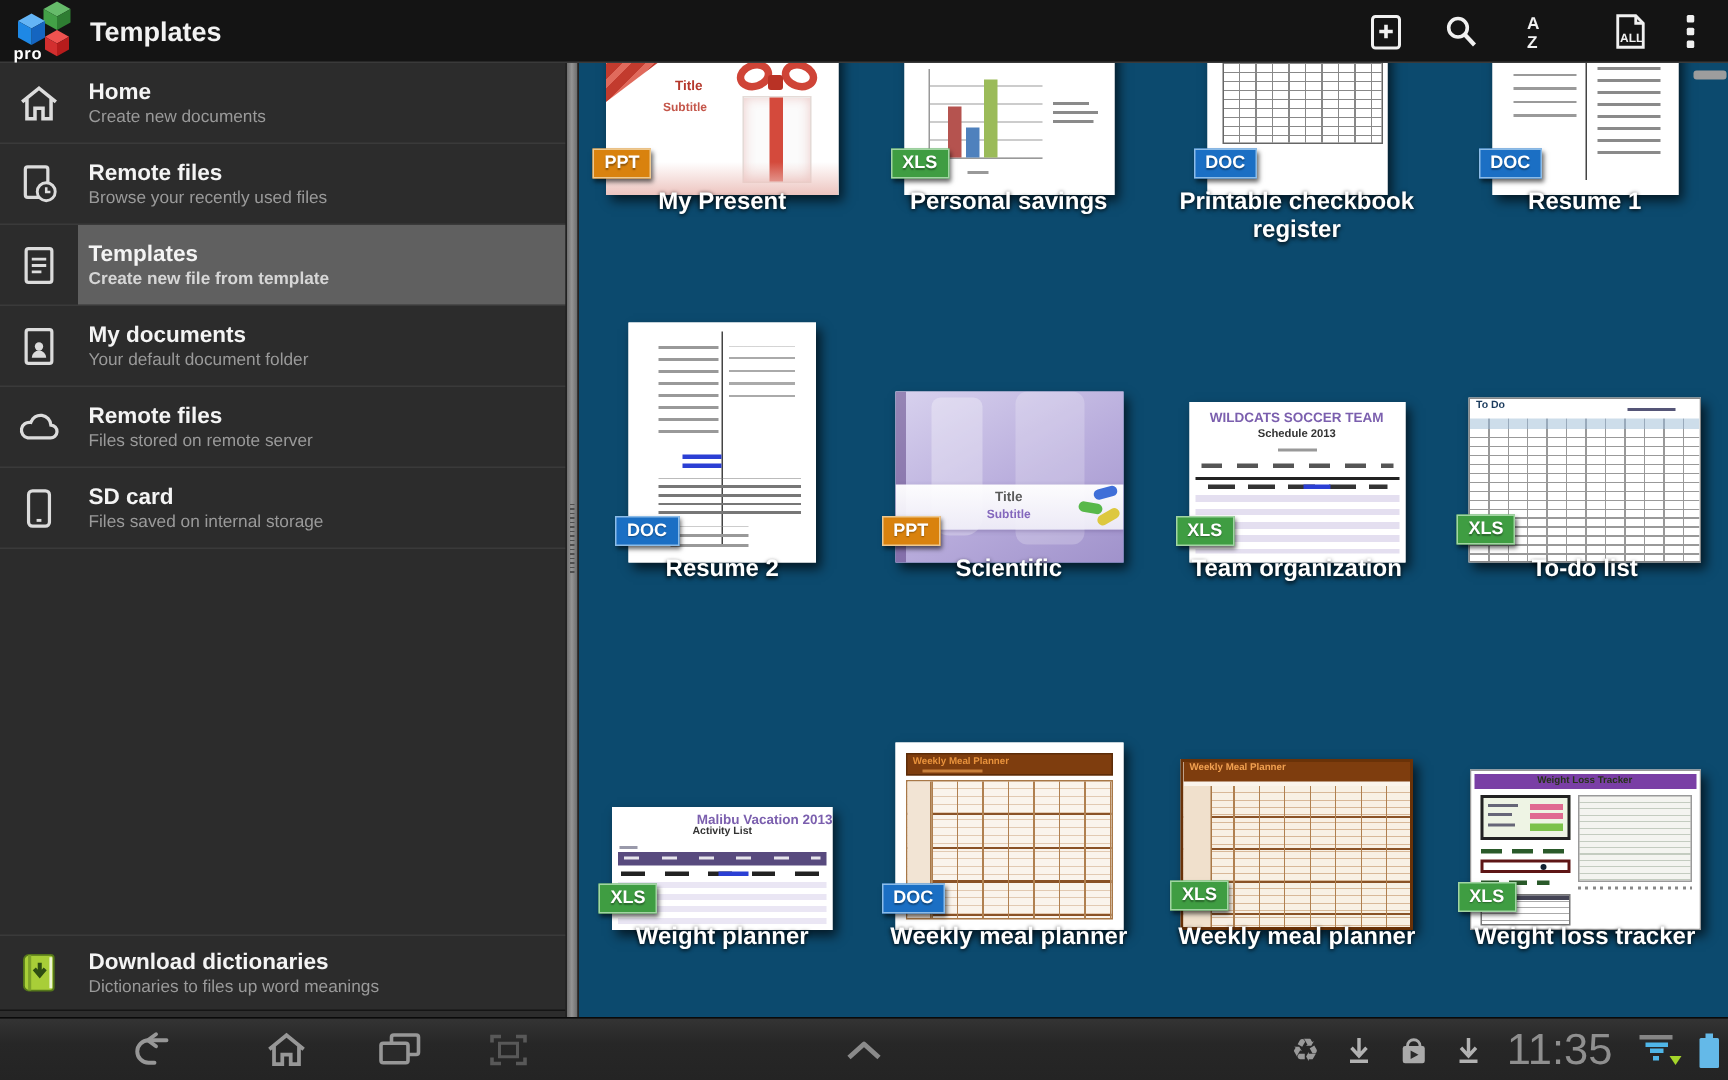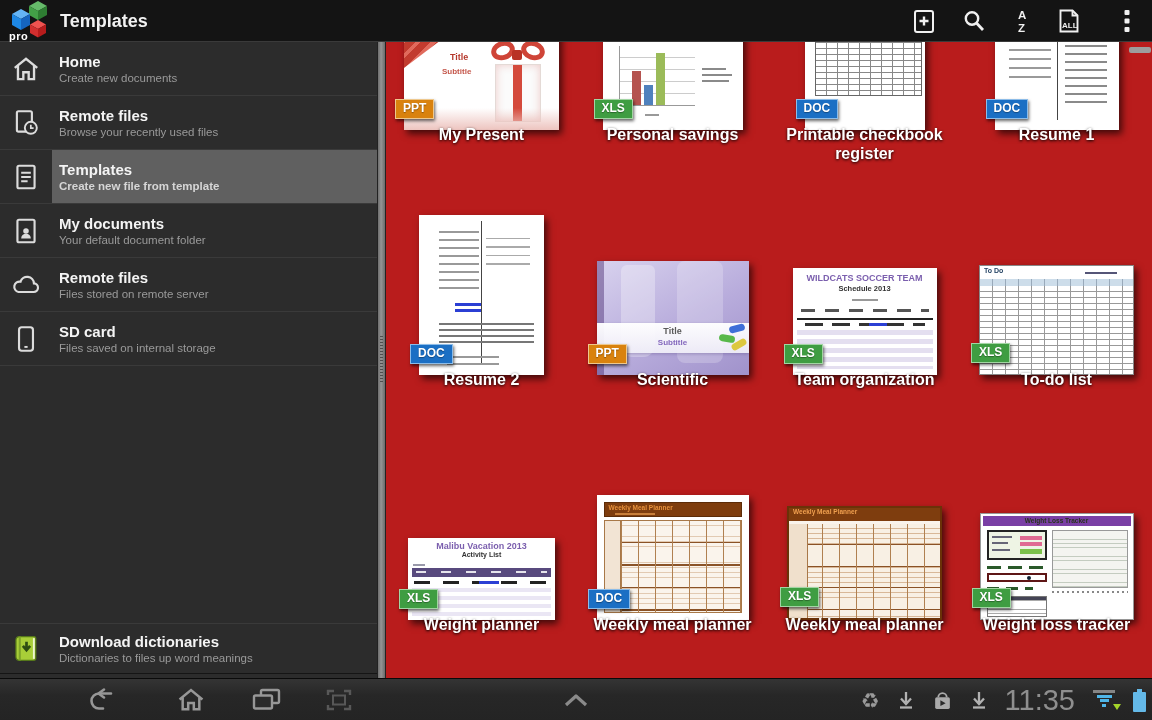--- a/index.html
+++ b/index.html
@@ -13,21 +13,21 @@
   #logo .pro-label{position:absolute;left:1px;bottom:0px;color:#fff;font-size:11px;font-weight:bold;letter-spacing:.5px;}
   #ab-title{position:absolute;left:60px;top:0;height:42px;line-height:42px;color:#f2f2f2;font-size:18px;font-weight:bold;}
   .ab-btn{position:absolute;top:0;width:46px;height:42px;display:flex;align-items:center;justify-content:center;}
   .ab-btn svg{display:block;}
 
   
   #main{position:absolute;left:0;top:42px;right:0;bottom:42px;}
   #sidebar{position:absolute;left:0;top:0;width:377px;bottom:0;background:#2c2c2c;}
   #panedivider{position:absolute;left:377px;top:0;width:9px;bottom:0;background:linear-gradient(90deg,#6e6e6e,#949494 45%,#6b6b6b);border-left:1px solid #222;border-right:1px solid #222;}
   #panedivider .grip{position:absolute;left:2px;right:2px;top:50%;margin-top:-24px;height:48px;background:repeating-linear-gradient(#4e4e4e 0 1px,transparent 1px 3px);}
-  #content{position:absolute;left:386px;top:0;right:0;bottom:0;overflow:hidden;background:#b91c1c;}
+  #content{position:absolute;left:386px;top:0;right:0;bottom:0;overflow:hidden;background:#0c4a6e;}
 
   
   .srow{position:relative;height:54px;display:flex;align-items:stretch;border-bottom:1px solid #3a3a3a;}
   .sicon{width:52px;display:flex;align-items:center;justify-content:center;flex:none;}
   .stext{flex:1;display:flex;flex-direction:column;justify-content:center;padding-left:7px;}
   .srow.selected .stext{background:#606060;}
   .stitle{color:#f4f4f4;font-size:15px;font-weight:bold;line-height:18px;}
   .ssub{color:#9a9a9a;font-size:11.5px;line-height:14px;}
   .srow.selected .ssub{color:#d6d6d6;font-weight:bold;}
   #sb-footer{position:absolute;left:0;right:0;bottom:4px;height:51px;border-top:1px solid #3a3a3a;border-bottom:1px solid #151515;}
@@ -101,21 +101,21 @@
   .to-boldrow::after{content:"";position:absolute;left:54%;width:18px;height:3px;background:#2b3fd4;}
   .to-stripes{position:absolute;left:4px;right:4px;top:62px;bottom:6px;background:repeating-linear-gradient(#e4dff0 0 4.5px,#fff 4.5px 9px);}
 
   .t-todo{width:155px;height:110px;border:1px solid #888;}
   .td-grid{position:absolute;left:0;right:0;top:20px;bottom:0;background:repeating-linear-gradient(90deg,transparent 0 12px,#999 12px 13px),repeating-linear-gradient(transparent 0 5px,#999 5px 6px);}
   .td-title{position:absolute;left:4px;top:1px;font-size:7px;font-weight:bold;color:#1c3c5e;}
   .td-note{position:absolute;right:16px;top:6px;width:32px;height:2px;background:#557;}
   .td-head{position:absolute;left:0;right:0;top:13px;height:7px;background:repeating-linear-gradient(90deg,#cdddea 0 12px,#9ab 12px 13px);}
 
   .t-travel{width:147px;height:82px;}
-  .tr-title{margin-top:3px;text-align:center;font-size:9px;font-weight:bold;color:#7b5fae;white-space:nowrap;}
+  .tr-title{margin-top:3px;text-align:right;font-size:9px;font-weight:bold;color:#7b5fae;white-space:nowrap;}
   .tr-sub{text-align:center;font-size:7px;font-weight:bold;color:#333;}
   .tr-tiny{position:absolute;left:5px;top:26px;width:12px;height:2px;background:#99a;}
   .tr-head{position:absolute;left:4px;right:4px;top:30px;height:9px;background:#584a7e;}
   .tr-head::after{content:"";position:absolute;left:4px;right:4px;top:3px;height:2px;background:repeating-linear-gradient(90deg,rgba(255,255,255,.85) 0 10px,transparent 10px 25px);}
   .tr-bold{position:absolute;left:6px;right:6px;top:43px;height:3px;background:repeating-linear-gradient(90deg,#222 0 16px,transparent 16px 29px);}
   .tr-bold::after{content:"";position:absolute;left:48%;width:20px;height:3px;background:#2b3fd4;}
   .tr-stripes{position:absolute;left:4px;right:4px;top:50px;bottom:4px;background:repeating-linear-gradient(#eae6f4 0 4px,#fff 4px 8px);}
 
   .t-weekdoc{width:152px;height:125px;}
   .wd-head{position:absolute;left:7px;right:7px;top:7px;height:15px;background:#7e3d0e;border:1px solid #5c2c08;}
@@ -197,21 +197,21 @@
         <circle cx="11" cy="11.5" r="6.2" fill="none" stroke="#f0f0f0" stroke-width="2.4"></circle>
         <path d="M15.5 16 L22 23" stroke="#f0f0f0" stroke-width="2.8"></path>
       </svg>
     </div>
     <div class="ab-btn" style="right:105px;">
       <svg width="24" height="28" viewBox="0 0 24 28">
         <text x="6" y="12" font-size="11.5" font-weight="bold" fill="#f0f0f0">A</text>
         <text x="6" y="25" font-size="11.5" font-weight="bold" fill="#f0f0f0">Z</text>
       </svg>
     </div>
-    <div class="ab-btn" style="right:60px;">
+    <div class="ab-btn" style="right:42px;">
       <svg width="26" height="28" viewBox="0 0 26 28">
         <path d="M4.5 3.5 h12 l5 5 v16 h-17 z" fill="none" stroke="#f0f0f0" stroke-width="1.9"></path>
         <path d="M16.5 3.5 v5 h5" fill="none" stroke="#f0f0f0" stroke-width="1.9"></path>
         <text x="6" y="21" font-size="8" font-weight="bold" fill="#f0f0f0">ALL</text>
       </svg>
     </div>
     <div class="ab-btn" style="right:2px;">
       <svg width="20" height="30" viewBox="0 0 20 30">
         <rect x="7.5" y="4" width="5" height="5" rx="1" fill="#f0f0f0"></rect>
         <rect x="7.5" y="12.5" width="5" height="5" rx="1" fill="#f0f0f0"></rect>

